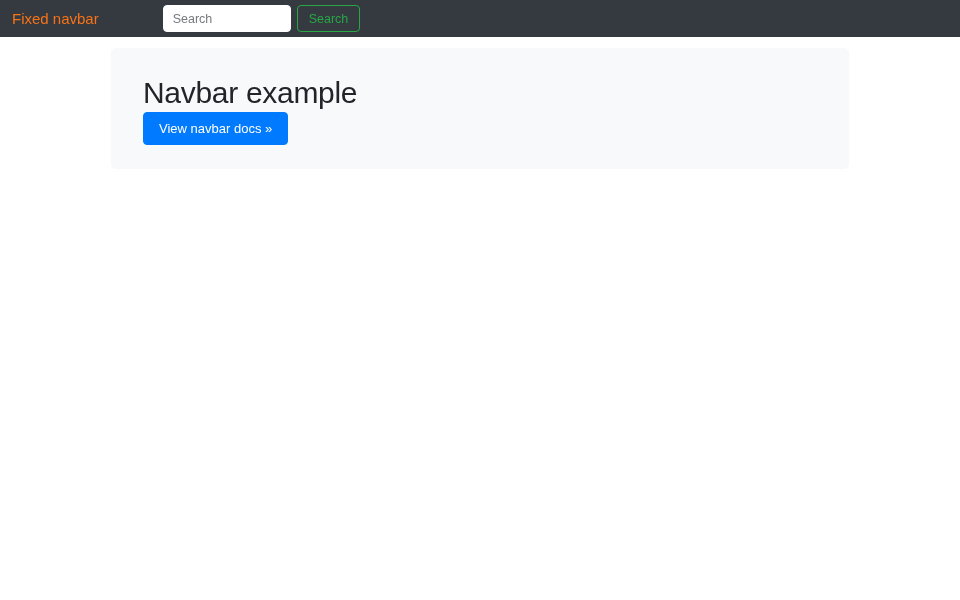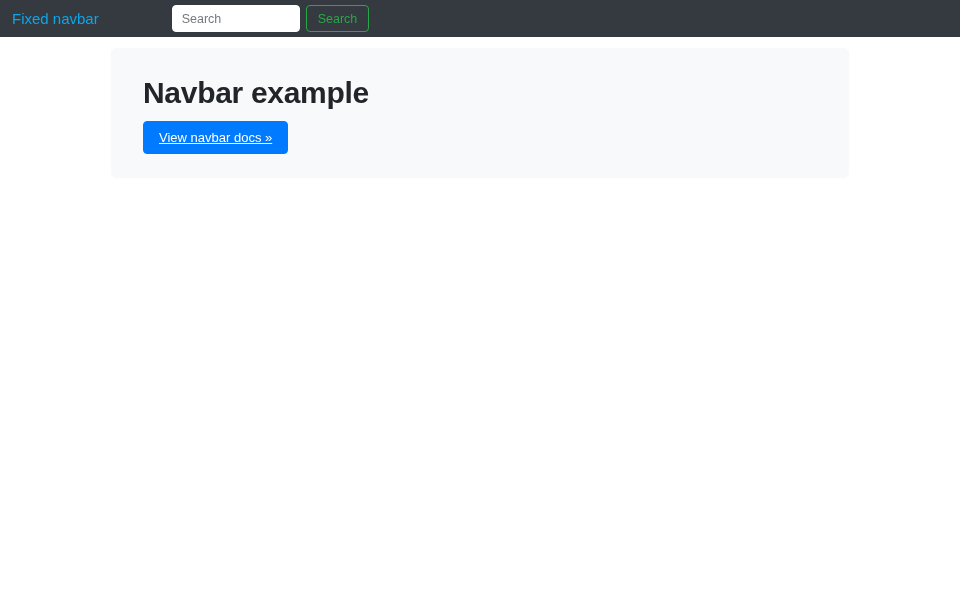--- a/index.html
+++ b/index.html
@@ -16,25 +16,25 @@
     position: fixed;
     top: 0; left: 0; right: 0;
     height: 37px;
     background: #343a40;
     display: flex;
     align-items: center;
     padding: 0 12px;
     z-index: 10;
   }
   .navbar-brand {
-    color: #0ea5e9;
+    color: #f97316;
     font-size: 15px;
     font-weight: 500;
     text-decoration: none;
-    margin-right: 25px;
+    margin-right: 16px;
     white-space: nowrap;
     cursor: pointer;
   }
   .navbar-nav {
     display: flex;
     align-items: center;
     list-style: none;
     flex: 1 1 auto;
   }
   .nav-link {
@@ -85,45 +85,43 @@
   }
   .jumbotron {
     width: 738px;
     margin: 0 auto;
     background: #f8f9fa;
     border-radius: 5px;
     padding: 26px 32px 24px 32px;
   }
   .jumbotron h1 {
     font-size: 30px;
-    font-weight: 700;
+    font-weight: 400;
     color: #212529;
     letter-spacing: -0.3px;
     line-height: 1.25;
-    margin-bottom: 9px;
   }
   .jumbotron p {
     font-size: 13.2px;
     color: #212529;
     line-height: 1.55;
     margin-bottom: 15px;
     max-width: 676px;
   }
   .btn-primary {
     display: inline-block;
     background: #007bff;
     color: #ffffff;
     border: 1px solid #007bff;
     border-radius: 4px;
     font-size: 13px;
     font-family: inherit;
     padding: 7px 15px;
     line-height: 1.35;
     cursor: pointer;
-    text-decoration: underline;
   }
 </style>
 </head>
 <body>
 
 <nav class="navbar">
   <a class="navbar-brand">Fixed navbar</a>
 
 
   <div class="navbar-search">

